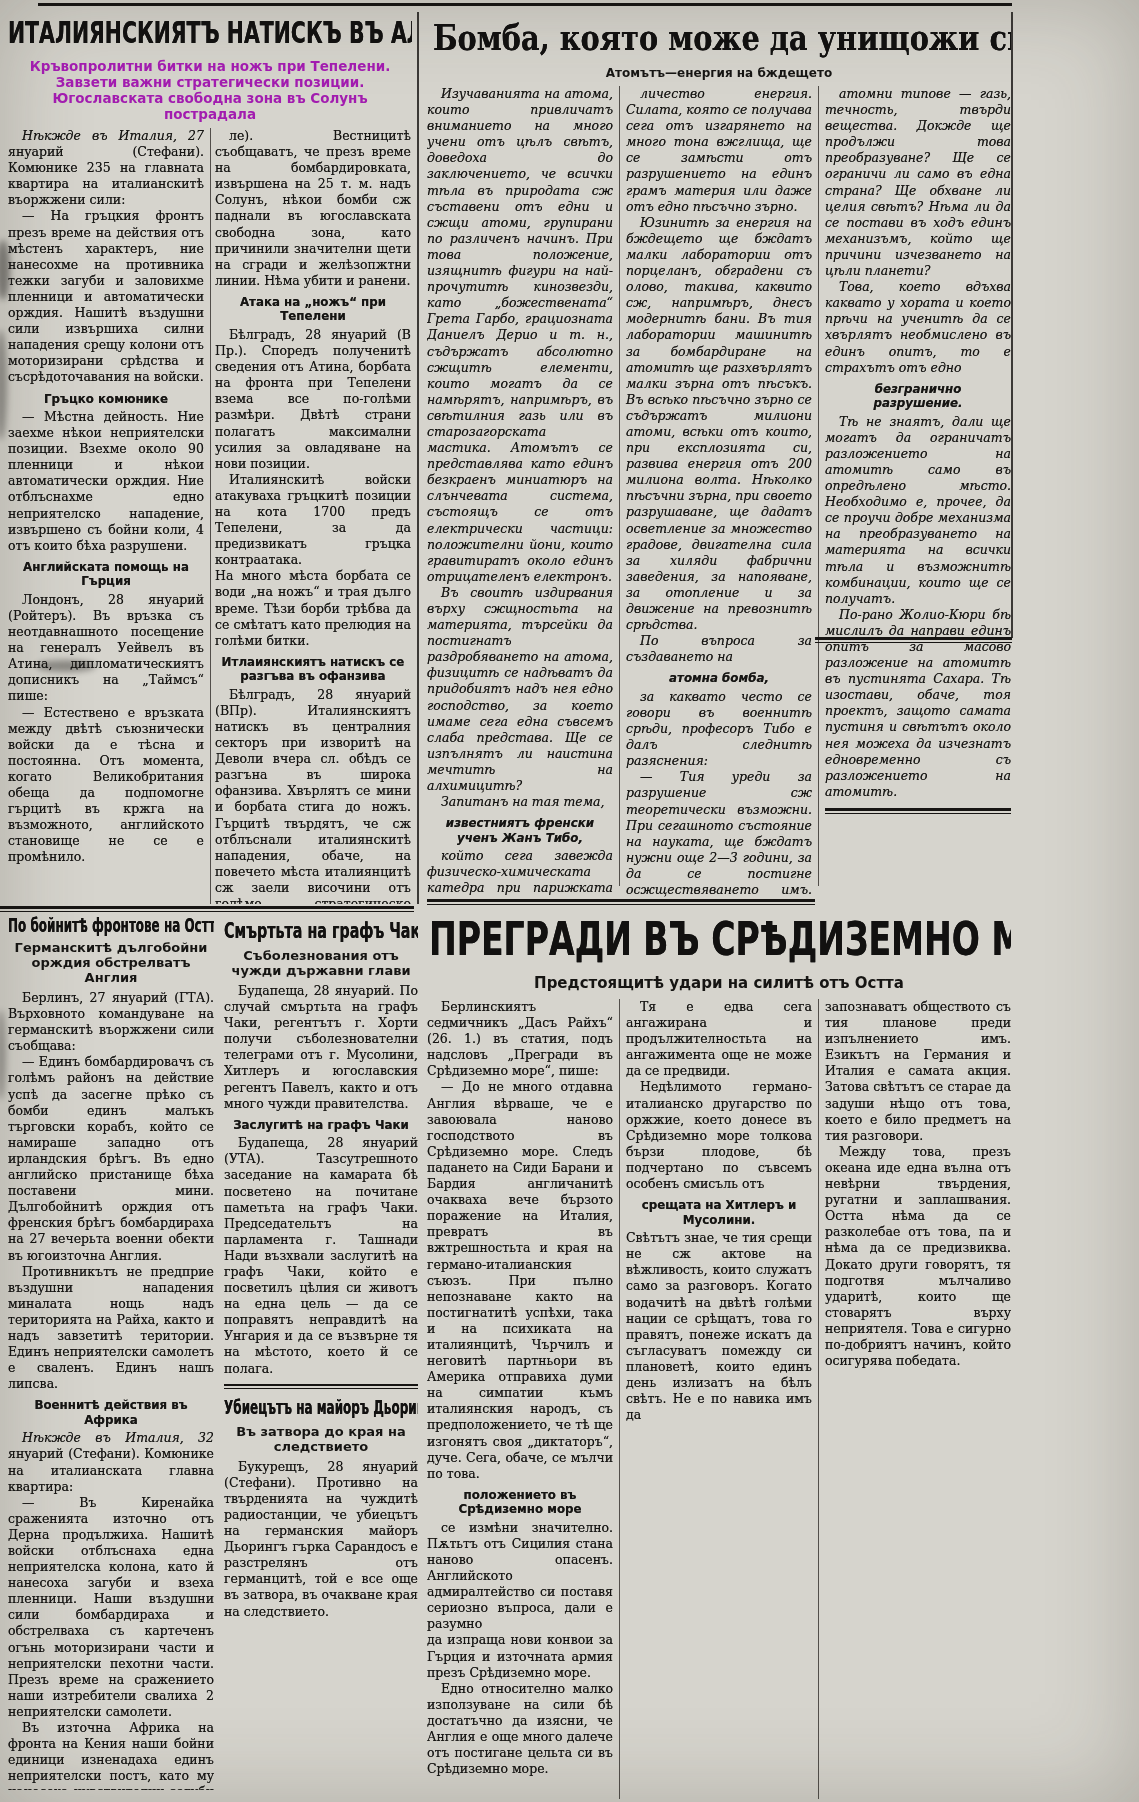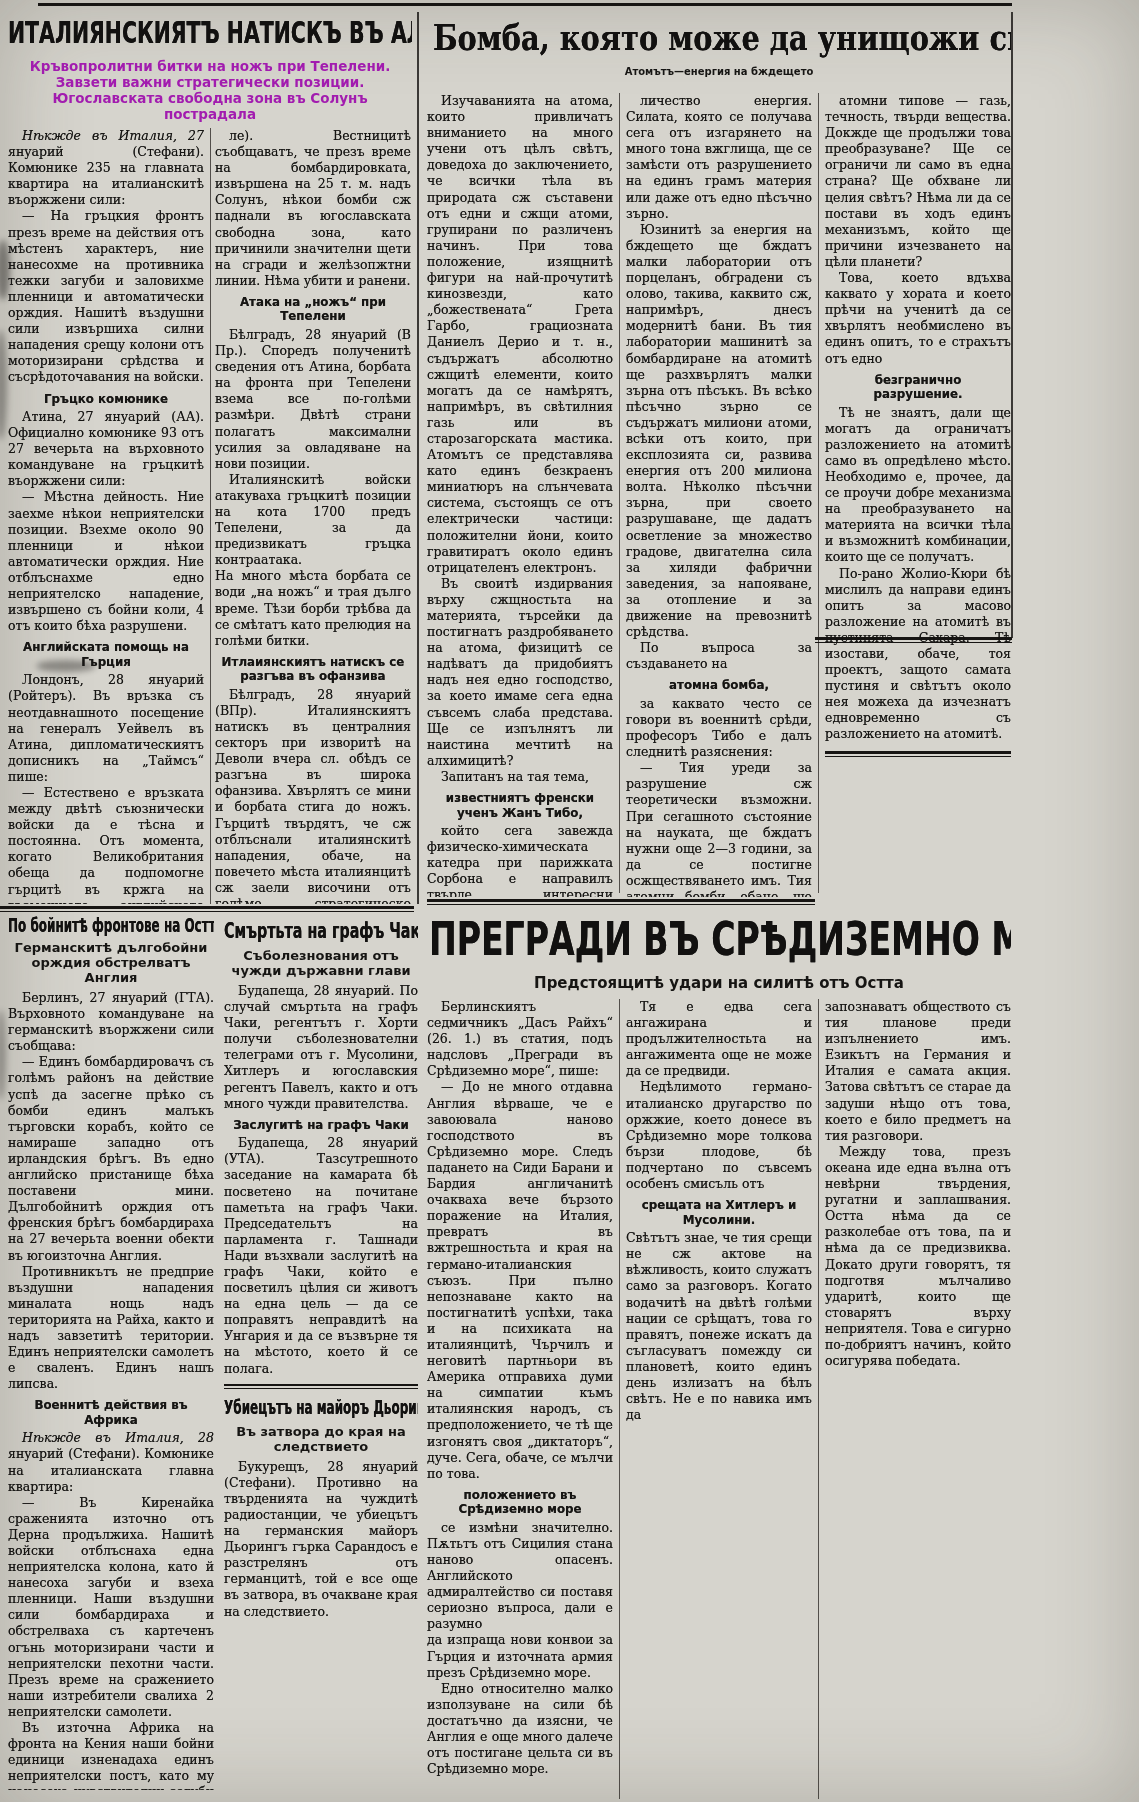--- a/index.html
+++ b/index.html
@@ -48,42 +48,41 @@
   <div class="hrule2" style="left:815px;top:637px;width:197px;"></div>
 
   <div class="sec" style="left:8px;top:12px;width:404px;height:892px;">
     <div class="headline" style="font-size:31px;transform:scaleX(.66);transform-origin:left center;margin-top:2px;">ИТАЛИЯНСКИЯТЪ НАТИСКЪ ВЪ АЛБАНИЯ</div>
     <div class="deck" style="font-size:13.5px;line-height:16px;margin:8px 2px 6px;">Кръвопролитни битки на ножъ при Тепелени. Завзети важни стратегически позиции. Югославската свободна зона въ Солунъ пострадала</div>
     <div class="cols" style="height:780px;">
       <div class="col" style="width:196px;padding-right:6px;">
           <p class="b-lead">Нѣкжде въ Италия, 27 януарий (Стефани). Комюнике 235 на главната квартира на италианскитѣ въоржжени сили:</p>
           <p class="b-p">— На гръцкия фронтъ презъ време на действия отъ мѣстенъ характеръ, ние нанесохме на противника тежки загуби и заловихме пленници и автоматически орждия. Нашитѣ въздушни сили извършиха силни нападения срещу колони отъ моторизирани срѣдства и съсрѣдоточавания на войски.</p>
           <p class="b-h">Гръцко комюнике</p>
-          <p class="b-p">Атина, 27 януарий (АА). Официално комюнике 93 отъ 27 вечерьта на върховното командуване на гръцкитѣ въоржжени сили:</p>
           <p class="b-p">— Мѣстна дейность. Ние заехме нѣкои неприятелски позиции. Взехме около 90 пленници и нѣкои автоматически орждия. Ние отблъснахме едно неприятелско нападение, извършено съ бойни коли, 4 отъ които бѣха разрушени.</p>
           <p class="b-h">Английската помощь на Гърция</p>
           <p class="b-p">Лондонъ, 28 януарий (Ройтеръ). Въ връзка съ неотдавнашното посещение на генералъ Уейвелъ въ Атина, дипломатическиятъ дописникъ на „Таймсъ“ пише:</p>
           <p class="b-p">— Естествено е връзката между двѣтѣ съюзнически войски да е тѣсна и постоянна. Отъ момента, когато Великобритания обеща да подпомогне гърцитѣ въ кржга на възможното, английското становище не се е промѣнило.</p>
         </div>
       <div class="col" style="width:196px;padding-left:4px;">
           <p class="b-p">ле). Вестницитѣ съобщаватъ, че презъ време на бомбардировката, извършена на 25 т. м. надъ Солунъ, нѣкои бомби сж паднали въ югославската свободна зона, като причинили значителни щети на сгради и желѣзопжтни линии. Нѣма убити и ранени.</p>
           <p class="b-h">Атака на „ножъ“ при Тепелени</p>
           <p class="b-p">Бѣлградъ, 28 януарий (В Пр.). Споредъ полученитѣ сведения отъ Атина, борбата на фронта при Тепелени взема все по-голѣми размѣри. Двѣтѣ страни полагатъ максимални усилия за овладяване на нови позиции.</p>
           <p class="b-p">Италиянскитѣ войски атакуваха гръцкитѣ позиции на кота 1700 предъ Тепелени, за да предизвикатъ гръцка контраатака.</p>
           <p class="b-i">На много мѣста борбата се води „на ножъ“ и трая дълго време. Тѣзи борби трѣбва да се смѣтатъ като прелюдия на голѣми битки.</p>
           <p class="b-h">Итлаиянскиятъ натискъ се разгъва въ офанзива</p>
           <p class="b-p">Бѣлградъ, 28 януарий (ВПр). Италиянскиятъ натискъ въ централния секторъ при изворитѣ на Деволи вчера сл. обѣдъ се разгъна въ широка офанзива. Хвърлятъ се мини и борбата стига до ножъ. Гърцитѣ твърдятъ, че сж отблъснали италиянскитѣ нападения, обаче, на повечето мѣста италиянцитѣ сж заели височини отъ голѣмо стратегическо значение.</p>
         </div>
     </div>
   </div>
 
   <div class="sec" style="left:427px;top:12px;width:584px;height:885px;">
     <div class="headline" style="font-family:'DejaVu Serif','Liberation Serif',serif;font-size:36px;transform:scaleX(.8);transform-origin:left center;margin:4px 0 0 6px;">Бомба, която може да унищожи свѣта</div>
-    <div class="subhead-big" style="font-size:10px;margin:8px 0 16px;">Атомътъ—енергия на бждещето</div>
-    <div class="cols" style="height:800px;">
+    <div class="subhead-big" style="font-size:12px;margin:8px 0 6px;">Атомътъ—енергия на бждещето</div>
+    <div class="cols" style="height:800px;font-style:italic;">
       <div class="col" style="width:190px;padding-right:6px;">
           <p class="b-p">Изучаванията на атома, които привличатъ вниманието на много учени отъ цѣлъ свѣтъ, доведоха до заключението, че всички тѣла въ природата сж съставени отъ едни и сжщи атоми, групирани по различенъ начинъ. При това положение, изящнитѣ фигури на най-прочутитѣ кинозвезди, като „божествената“ Грета Гарбо, грациозната Даниелъ Дерио и т. н., съдържатъ абсолютно сжщитѣ елементи, които могатъ да се намѣрятъ, напримѣръ, въ свѣтилния газь или въ старозагорската мастика. Атомътъ се представлява като единъ безкраенъ миниатюръ на слънчевата система, състоящъ се отъ електрически частици: положителни йони, които гравитиратъ около единъ отрицателенъ електронъ.</p>
           <p class="b-p">Въ своитѣ издирвания върху сжщностьта на материята, търсейки да постигнатъ раздробяването на атома, физицитѣ се надѣватъ да придобиятъ надъ нея едно господство, за което имаме сега една съвсемъ слаба представа. Ще се изпълнятъ ли наистина мечтитѣ на алхимицитѣ?</p>
           <p class="b-p">Запитанъ на тая тема,</p>
           <p class="b-h">известниятъ френски ученъ Жанъ Тибо,</p>
           <p class="b-p">който сега завежда физическо-химическата катедра при парижката Сорбона е направилъ твърде интересни изявления. Между друго, той е казалъ:</p>
         </div>
       <div class="col" style="width:190px;padding:0 6px;">
           <p class="b-p">личество енергия. Силата, която се получава сега отъ изгарянето на много тона вжглища, ще се замѣсти отъ разрушението на единъ грамъ материя или даже отъ едно пѣсъчно зърно.</p>
           <p class="b-p">Юзинитѣ за енергия на бждещето ще бждатъ малки лаборатории отъ порцеланъ, обградени съ олово, такива, каквито сж, напримѣръ, днесъ модернитѣ бани. Въ тия лаборатории машинитѣ за бомбардиране на атомитѣ ще разхвърлятъ малки зърна отъ пѣсъкъ. Въ всѣко пѣсъчно зърно се съдържатъ милиони атоми, всѣки отъ които, при експлозията си, развива енергия отъ 200 милиона волта. Нѣколко пѣсъчни зърна, при своето разрушаване, ще дадатъ осветление за множество градове, двигателна сила за хиляди фабрични заведения, за напояване, за отопление и за движение на превознитѣ срѣдства.</p>
@@ -104,21 +103,21 @@
   </div>
 
   <div class="sec" style="left:8px;top:914px;width:206px;height:876px;">
     <div class="headline" style="font-size:19px;transform:scaleX(.63);transform-origin:left center;">По бойнитѣ фронтове на Остта</div>
     <div class="subhead-big" style="font-size:13px;line-height:15px;margin:4px 0 5px;">Германскитѣ дългобойни орждия обстрелватъ Англия</div>
     <div class="col" style="width:206px;">
         <p class="b-p">Берлинъ, 27 януарий (ГТА). Върховното командуване на германскитѣ въоржжени сили съобщава:</p>
         <p class="b-p">— Единъ бомбардировачъ съ голѣмъ районъ на действие успѣ да засегне прѣко съ бомби единъ малъкъ търговски корабъ, който се намираше западно отъ ирландския брѣгъ. Въ едно английско пристанище бѣха поставени мини. Дългобойнитѣ орждия отъ френския брѣгъ бомбардираха на 27 вечерьта военни обекти въ югоизточна Англия.</p>
         <p class="b-p">Противникътъ не предприе въздушни нападения миналата нощь надъ територията на Райха, както и надъ завзетитѣ територии. Единъ неприятелски самолетъ е сваленъ. Единъ нашъ липсва.</p>
         <p class="b-h">Военнитѣ действия въ Африка</p>
-        <p class="b-lead">Нѣкжде въ Италия, 28 януарий (Стефани). Комюнике на италианската главна квартира:</p>
+        <p class="b-lead">Нѣкжде въ Италия, 32 януарий (Стефани). Комюнике на италианската главна квартира:</p>
         <p class="b-p">— Въ Киренайка сраженията източно отъ Дерна продължиха. Нашитѣ войски отблъснаха една неприятелска колона, като й нанесоха загуби и взеха пленници. Наши въздушни сили бомбардираха и обстрелваха съ картеченъ огънь моторизирани части и неприятелски пехотни части. Презъ време на сражението наши изтребители свалиха 2 неприятелски самолети.</p>
         <p class="b-p">Въ източна Африка на фронта на Кения наши бойни единици изненадаха единъ неприятелски постъ, като му нанесоха чувствителни загуби въ хора и материали.</p>
       </div>
   </div>
 
   <div class="sec" style="left:224px;top:918px;width:194px;height:872px;">
     <div class="headline" style="font-size:22px;transform:scaleX(.65);transform-origin:left center;">Смъртьта на графъ Чаки</div>
     <div class="subhead-big" style="font-size:13px;line-height:15px;margin:5px 0 5px;">Съболезнования отъ чужди държавни глави</div>
     <div class="col" style="width:194px;">
         <p class="b-p">Будапеща, 28 януарий. По случай смъртьта на графъ Чаки, регентътъ г. Хорти получи съболезнователни телеграми отъ г. Мусолини, Хитлеръ и югославския регентъ Павелъ, както и отъ много чужди правителства.</p>

